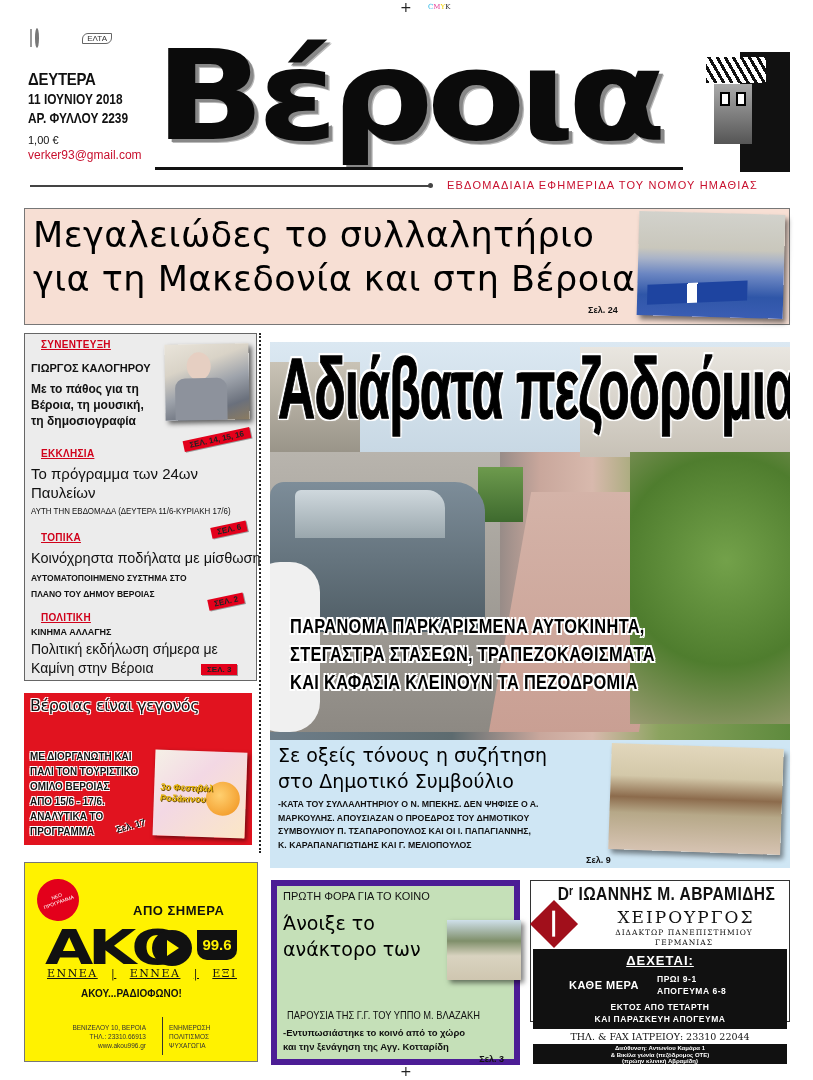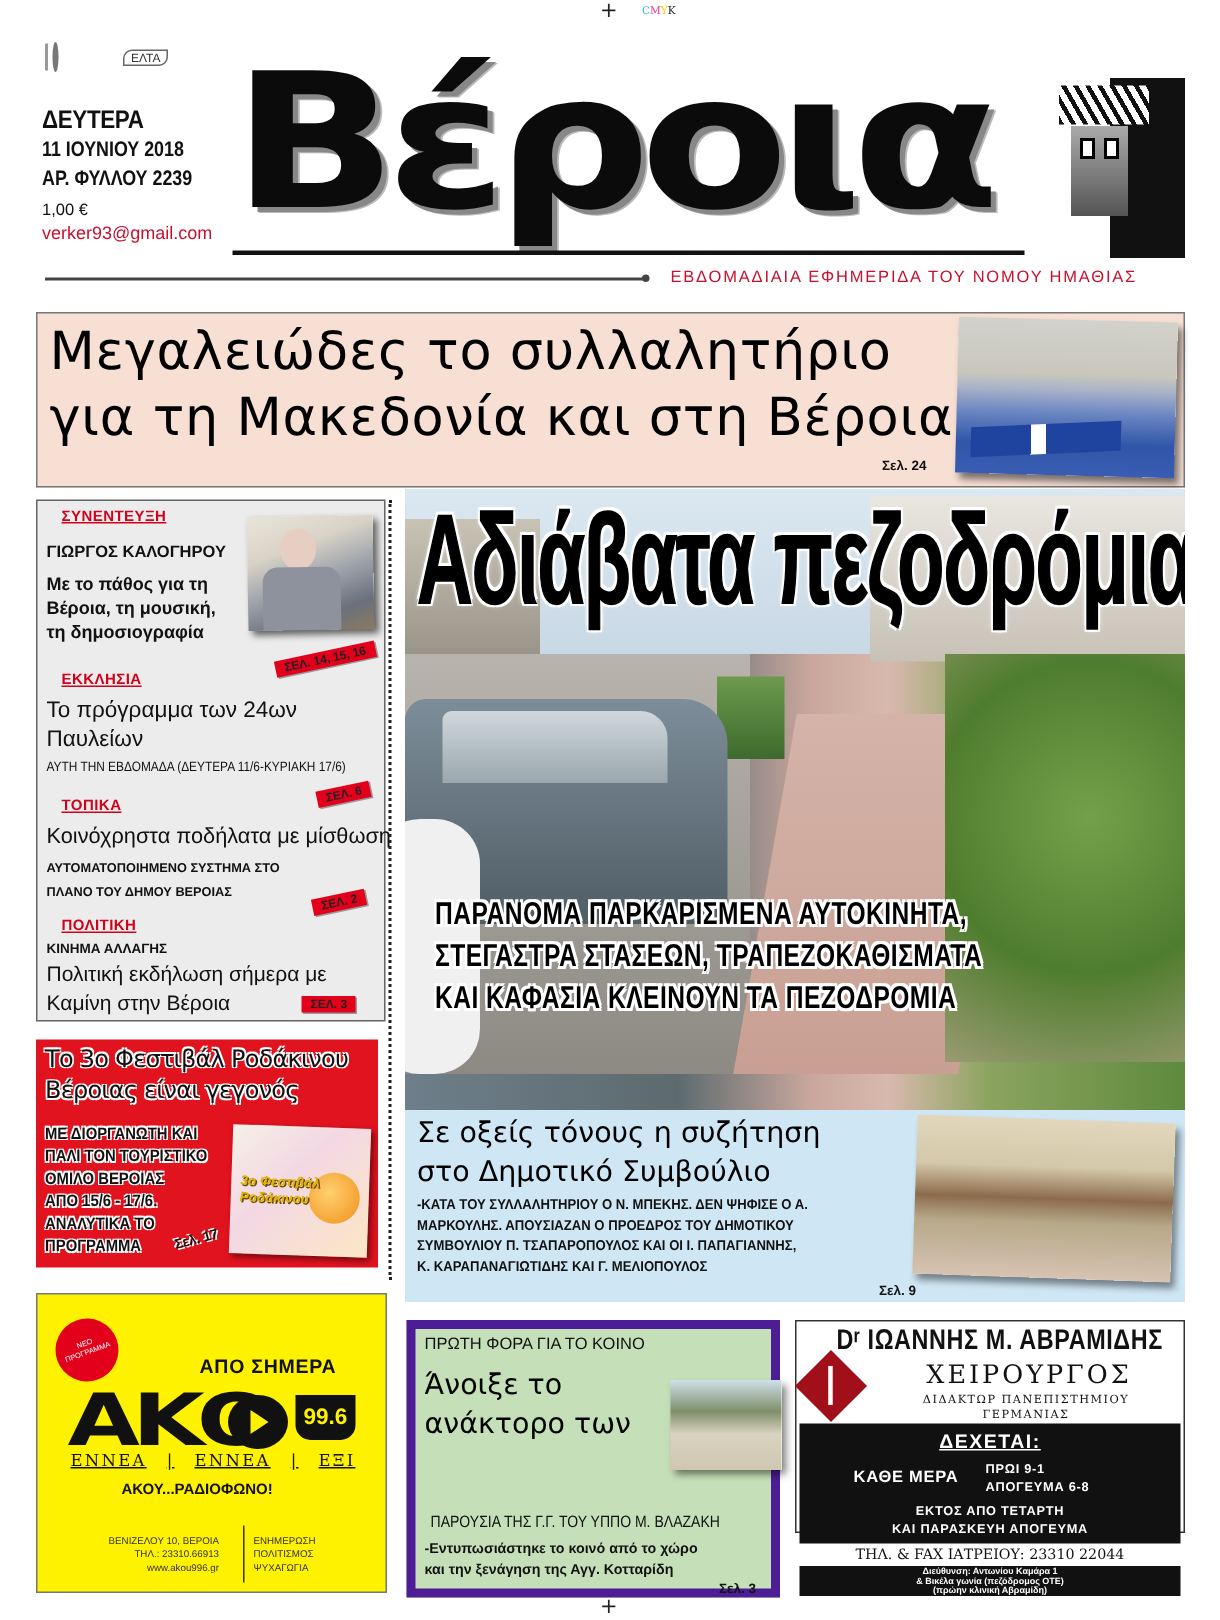--- a/index.html
+++ b/index.html
@@ -65,21 +65,21 @@
   
   .festival { left: 24px; top: 693px; width: 228px; height: 152px; background: #e1131f; }
   .festival-title { position:absolute; left: 6px; top: 2px; font-size: 16px; line-height: 21px; color: #111; text-shadow: 1px 1px 0 #fff, -1px -1px 0 #fff, 1px -1px 0 #fff, -1px 1px 0 #fff; font-family: "DejaVu Sans", sans-serif; letter-spacing:-0.5px; }
   .festival-body { position:absolute; left: 6px; top: 56px; font-size: 11px; font-weight: bold; line-height: 15px; color:#111; text-shadow: 1px 1px 0 #fff, -1px -1px 0 #fff, 1px -1px 0 #fff, -1px 1px 0 #fff; transform: scaleX(0.9); transform-origin:left; }
   .festival-page { position:absolute; left: 92px; top: 128px; font-size: 9px; font-weight:bold; color:#111; transform: rotate(-15deg); text-shadow: 1px 1px 0 #fff,-1px -1px 0 #fff; }
   .festival-poster { position:absolute; left: 130px; top: 58px; width: 92px; height: 86px; background: linear-gradient(135deg,#f5f0e6 0%,#f3d8e4 40%,#fbe7c6 100%); transform: rotate(2deg); box-shadow: 2px 2px 4px rgba(0,0,0,0.5); }
   .festival-poster .peach { position:absolute; right: 6px; top: 30px; width: 34px; height: 34px; border-radius: 50%; background: radial-gradient(circle at 40% 40%,#ffd070,#f0901a); }
   .festival-poster .lbl { position:absolute; left: 6px; top: 32px; font-size: 9px; font-weight: bold; color:#e2b200; text-shadow: 1px 1px 0 #6a4a00; font-style: italic; line-height: 11px; }
 
   
-  .main-story { left: 270px; top: 326px; width: 520px; height: 440px; overflow:hidden;
+  .main-story { left: 270px; top: 342px; width: 520px; height: 440px; overflow:hidden;
      background:
        linear-gradient(180deg, rgba(255,255,255,0) 0%, rgba(255,255,255,0) 100%),
        linear-gradient(90deg, #6e7e8a 0%, #5d6b6f 35%, #c9a79c 52%, #d8b9ad 62%, #8ba35f 75%, #5e8a3d 100%); padding-left: 32px; }
   .main-sky { position:absolute; left:0; top:0; width:100%; height: 110px; background: linear-gradient(180deg,#dbe8f2,#c8d8e4); }
   .main-bldg-l { position:absolute; left: 0; top: 20px; width: 90px; height: 110px; background: linear-gradient(180deg,#c9c3b6,#8f8a7f); }
   .main-bldg-r { position:absolute; right: 0; top: 5px; width: 210px; height: 110px; background: linear-gradient(180deg,#e9e6e0,#c7c1b6); }
   .main-road { position:absolute; left: 0; top: 110px; width: 230px; height: 280px; background: linear-gradient(180deg,#b8b4ad,#8d8983); }
   .main-truck { position:absolute; left: 0; top: 140px; width: 215px; height: 150px; background: linear-gradient(180deg,#7d8d99,#4f5d65); border-radius: 14px 30px 6px 6px; }
   .main-truck::before { content:""; position:absolute; left: 25px; top: 8px; width: 150px; height: 48px; background: linear-gradient(180deg,#cfd8dd,#9aa7ad); border-radius: 6px 18px 0 0; }
   .main-bin { position:absolute; left: 208px; top: 125px; width: 45px; height: 55px; background: linear-gradient(180deg,#6d9a4d,#3e6a2e); }
@@ -220,21 +220,20 @@
     <div>Πολιτική εκδήλωση σήμερα με</div>
     <div>Καμίνη στην Βέροια</div>
   </div>
   <span class="page-badge flat" style="left:176px;top:330px;">ΣΕΛ. 3</span>
 </div>
 
 <div class="abs dotted-divider"></div>
 
 <div class="abs festival">
   <div class="festival-title">
-    <div>Το 3ο Φεστιβάλ Ροδάκινου</div>
     <div>Βέροιας είναι γεγονός</div>
   </div>
   <div class="festival-body">
     <div>ΜΕ ΔΙΟΡΓΑΝΩΤΗ ΚΑΙ</div>
     <div>ΠΑΛΙ ΤΟΝ ΤΟΥΡΙΣΤΙΚΟ</div>
     <div>ΟΜΙΛΟ ΒΕΡΟΙΑΣ</div>
     <div>ΑΠΟ 15/6 - 17/6.</div>
     <div>ΑΝΑΛΥΤΙΚΑ ΤΟ</div>
     <div>ΠΡΟΓΡΑΜΜΑ</div>
   </div>

